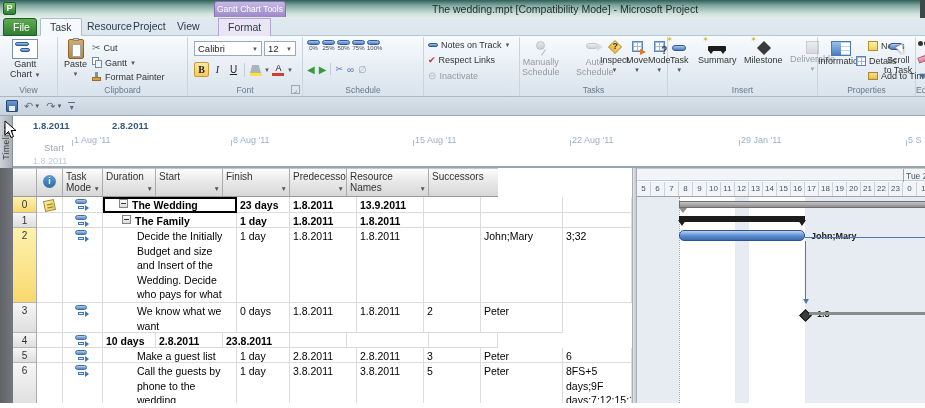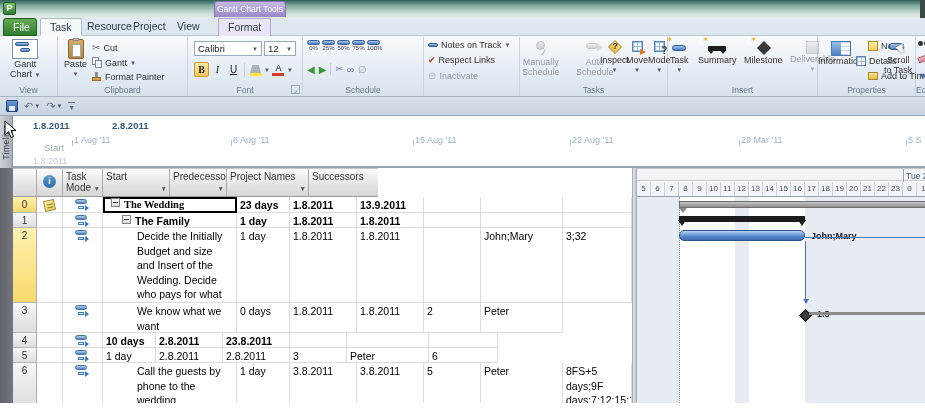--- a/index.html
+++ b/index.html
@@ -158,20 +158,21 @@
     border-right:3px solid transparent;border-top:5px solid #4a7ab5;}
 
   
   #cursor{left:4px;top:120px;width:13px;height:19px;z-index:50;}
 </style>
 </head>
 <body>
 
 <div class="abs" id="titlebar">
   <div class="abs" id="app-icon">P</div>
+  <div class="abs" id="title-text">The wedding.mpt [Compatibility Mode]  -  Microsoft Project</div>
   <div class="abs" id="ctx-group">Gantt Chart Tools</div>
 </div>
 <div class="abs" id="win-right-frame"></div>
 
 <div class="abs" id="tabstrip">
   <div class="tab" id="tab-file" style="left:3px">File</div>
   <div class="tab" id="tab-task" style="left:40px">Task</div>
   <div class="tab" style="left:78px">Resource</div>
   <div class="tab" style="left:124px">Project</div>
   <div class="tab" style="left:168px">View</div>
@@ -454,21 +455,21 @@
   <div class="abs" id="tl-start-val" style="left:33px;top:40px">1.8.2011</div>
   <div id="tl-ticks">
       <div class="abs tl-tick-label" style="left: 74px; top: 19px;">1 Aug '11</div>
       <div class="abs tl-tick" style="left: 72px; top: 24px;"></div>
       <div class="abs tl-tick-label" style="left: 233px; top: 19px;">8 Aug '11</div>
       <div class="abs tl-tick" style="left: 231px; top: 24px;"></div>
       <div class="abs tl-tick-label" style="left: 415px; top: 19px;">15 Aug '11</div>
       <div class="abs tl-tick" style="left: 413px; top: 24px;"></div>
       <div class="abs tl-tick-label" style="left: 572px; top: 19px;">22 Aug '11</div>
       <div class="abs tl-tick" style="left: 570px; top: 24px;"></div>
-      <div class="abs tl-tick-label" style="left: 741px; top: 19px;">29 Mar '11</div>
+      <div class="abs tl-tick-label" style="left: 741px; top: 19px;">29 Jan '11</div>
       <div class="abs tl-tick" style="left: 739px; top: 24px;"></div>
       <div class="abs tl-tick-label" style="left: 908px; top: 19px;">5 S</div>
       <div class="abs tl-tick" style="left: 906px; top: 24px;"></div>
     </div>
 </div>
 <div class="abs" id="timeline-tab">
   <span>Timeline</span>
 </div>
 <svg class="abs" id="cursor" viewBox="0 0 13 19">
   <polygon points="1,1 1,15 4.5,11.5 7,17.5 9.5,16.5 7,10.5 12,10.5" fill="#fff" stroke="#000" stroke-width="1"></polygon>
@@ -477,39 +478,41 @@
 <div class="abs" id="grid">
   <div class="abs" id="left-margin"></div>
 
   <div class="abs" id="table">
     <div class="hrow">
       <div class="hcell c-num"></div>
       <div class="hcell c-info">
           <div class="info-badge">i</div>
         </div>
       <div class="hcell c-mode"><span>Task Mode</span><span class="flt">▼</span></div>
+      <div class="hcell c-dur"><span>Duration</span><span class="flt">▼</span></div>
       <div class="hcell c-start"><span>Start</span><span class="flt">▼</span></div>
+      <div class="hcell c-fin"><span>Finish</span><span class="flt">▼</span></div>
       <div class="hcell c-pred"><span>Predecessor</span><span class="flt">▼</span></div>
-      <div class="hcell c-res"><span>Project Names</span><span class="flt">▼</span></div>
+      <div class="hcell c-res"><span>Resource Names</span><span class="flt">▼</span></div>
       <div class="hcell c-succ" style="border-right:none"><span>Successors</span></div>
     </div>
     <div id="table-body">
         <div class="trow" style="height: 16px;">
           <div class="tcell rowhead c-num ylw">0</div>
           <div class="tcell c-info">
             <div class="note-cell-ico"></div>
           </div>
           <div class="tcell c-mode">
             <div class="mode-ico">
               <div class="mp"></div>
               <div class="ma"></div>
               <div class="mt"></div>
             </div>
           </div>
-          <div class="tcell c-name selcell" style="padding-left: 8px; font-family: Liberation Serif, serif;"><div class="minusbox" style="display: inline-block;"></div><span class="pre b">The Wedding</span></div>
+          <div class="tcell c-name selcell" style="padding-left: 16px;"><div class="minusbox" style="display: inline-block;"></div><span class="pre b">The Wedding</span></div>
           <div class="tcell c-dur b pre">23 days</div>
           <div class="tcell c-start b pre">1.8.2011</div>
           <div class="tcell c-fin b pre">13.9.2011</div>
           <div class="tcell c-pred b pre"></div>
           <div class="tcell c-res b pre"></div>
           <div class="tcell c-succ b pre"></div>
         </div>
         <div class="trow" style="height: 15px;">
           <div class="tcell rowhead c-num">1</div>
           <div class="tcell c-info"></div>
@@ -588,20 +591,21 @@
         <div class="trow" style="height: 15px;">
           <div class="tcell rowhead c-num">5</div>
           <div class="tcell c-info"></div>
           <div class="tcell c-mode">
             <div class="mode-ico">
               <div class="mp"></div>
               <div class="ma"></div>
               <div class="mt"></div>
             </div>
           </div>
+          <div class="tcell c-name" style="padding-left: 34px;"><span class="pre">Make a guest list</span></div>
           <div class="tcell c-dur pre">1 day</div>
           <div class="tcell c-start pre">2.8.2011</div>
           <div class="tcell c-fin pre">2.8.2011</div>
           <div class="tcell c-pred pre">3</div>
           <div class="tcell c-res pre">Peter</div>
           <div class="tcell c-succ pre">6</div>
         </div>
         <div class="trow" style="height: 45px;">
           <div class="tcell rowhead c-num">6</div>
           <div class="tcell c-info"></div>

